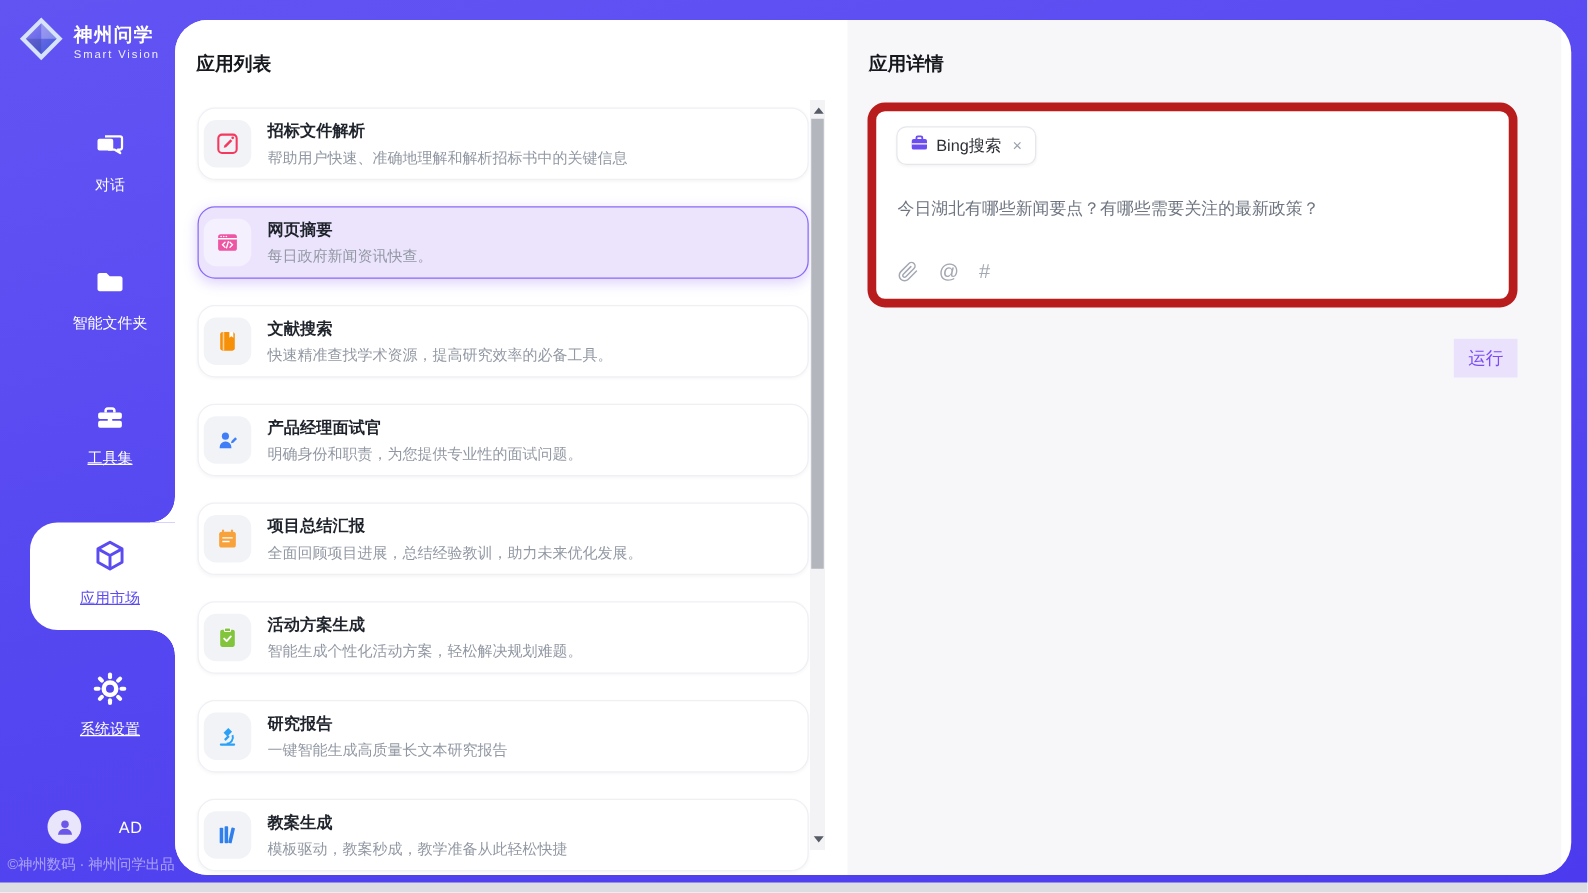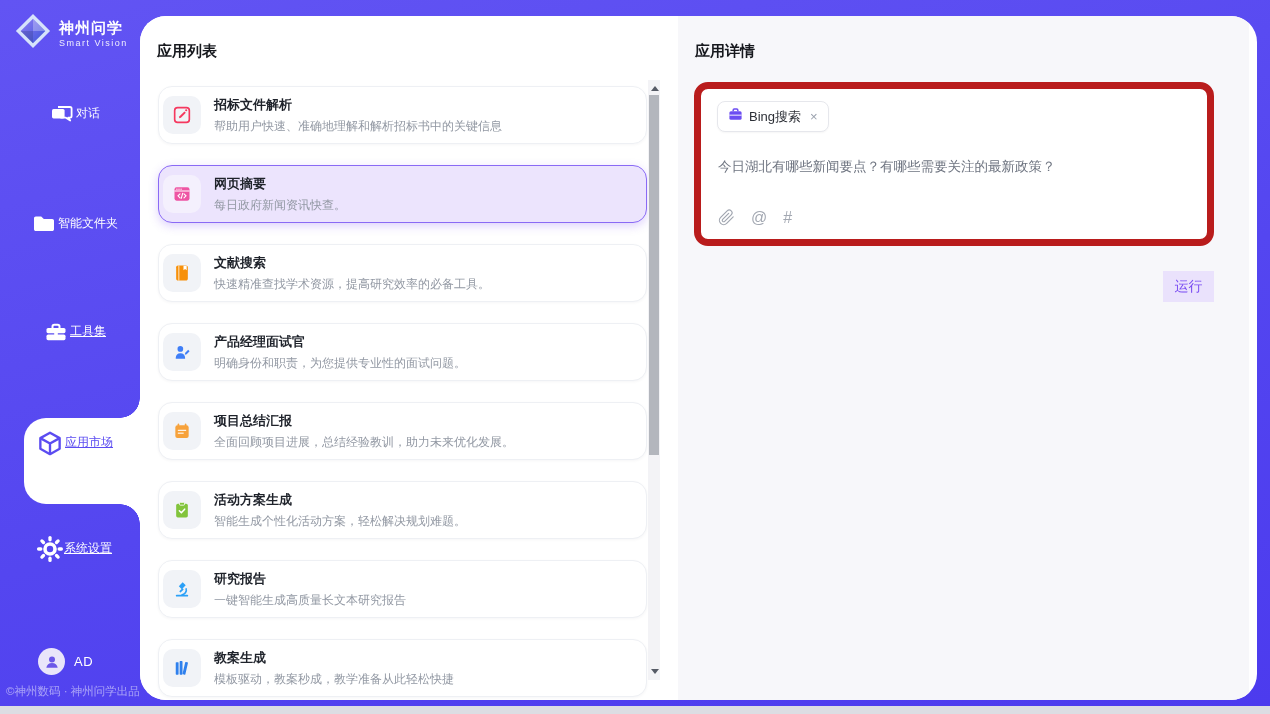--- a/index.html
+++ b/index.html
@@ -7,31 +7,31 @@
   body { background:#dcdde3; overflow:hidden; }
   .screen { position:relative; width:1270px; height:565px; }
   .app-bg { position:absolute; left:0; top:0; width:1270px; height:706px;
             background:linear-gradient(165deg,#6254f3 0%, #5446f0 55%, #4c3bee 100%); }
 
   
   .sidebar { position:absolute; left:0; top:0; width:140px; height:706px; color:#fff; }
   .brand { position:absolute; left:14px; top:12px; display:flex; align-items:center; gap:7px; }
   .brand-name { font-size:15px; font-weight:bold; letter-spacing:1px; }
   .brand-sub { font-size:9px; letter-spacing:1.5px; opacity:.9; margin-top:0; }
-  .nav-item { position:absolute; left:4px; width:140px; height:58px; display:flex; flex-direction:row;
-              align-items:flex-start; justify-content:center; cursor:pointer; z-index:3; }
+  .nav-item { position:absolute; left:18px; width:140px; height:58px; display:flex; flex-direction:column;
+              align-items:center; justify-content:center; cursor:pointer; z-index:3; }
   .nav-label { font-size:12px; margin-top:5px; color:#fff; }
   .nav-label.u { text-decoration:underline; }
   .nav-item.active .nav-label { color:#5b4cf1; }
   .active-blob { position:absolute; left:24px; top:418px; width:116px; height:86px;
                  background:#fff; border-radius:22px 0 0 22px; z-index:2; }
   .fillet { position:absolute; left:120px; width:20px; height:20px; z-index:2; }
   .fillet.top { top:398px; background:radial-gradient(circle at 0 0, rgba(0,0,0,0) 19.5px, #fff 20px); }
   .fillet.bot { top:504px; background:radial-gradient(circle at 0 100%, rgba(0,0,0,0) 19.5px, #fff 20px); }
-  .user-row { position:absolute; left:38px; top:648px; display:flex; align-items:center; gap:9px; cursor:pointer; }
+  .user-row { position:absolute; left:38px; top:648px; display:flex; align-items:center; gap:30px; cursor:pointer; }
   .avatar { width:27px; height:27px; border-radius:50%; background:#e9e5fa; display:flex; align-items:center; justify-content:center; }
   .user-name { font-size:13px; color:#fff; letter-spacing:.5px; }
   .side-footer { position:absolute; left:6px; top:684px; width:134px; font-size:11.5px; color:rgba(255,255,255,.5); white-space:nowrap; }
 
   
   .panel { position:absolute; left:140px; top:16px; width:1117px; height:684px;
            border-radius:26px; overflow:hidden; background:#fff; z-index:1; }
   .list-col { position:absolute; left:0; top:0; width:546px; height:684px; background:#fff; }
   .detail-col { position:absolute; left:538px; top:0; width:571px; height:684px; background:#f7f7fa; }
   .col-title { position:absolute; left:17px; top:26px; font-size:15px; font-weight:bold; color:#16181d; }

